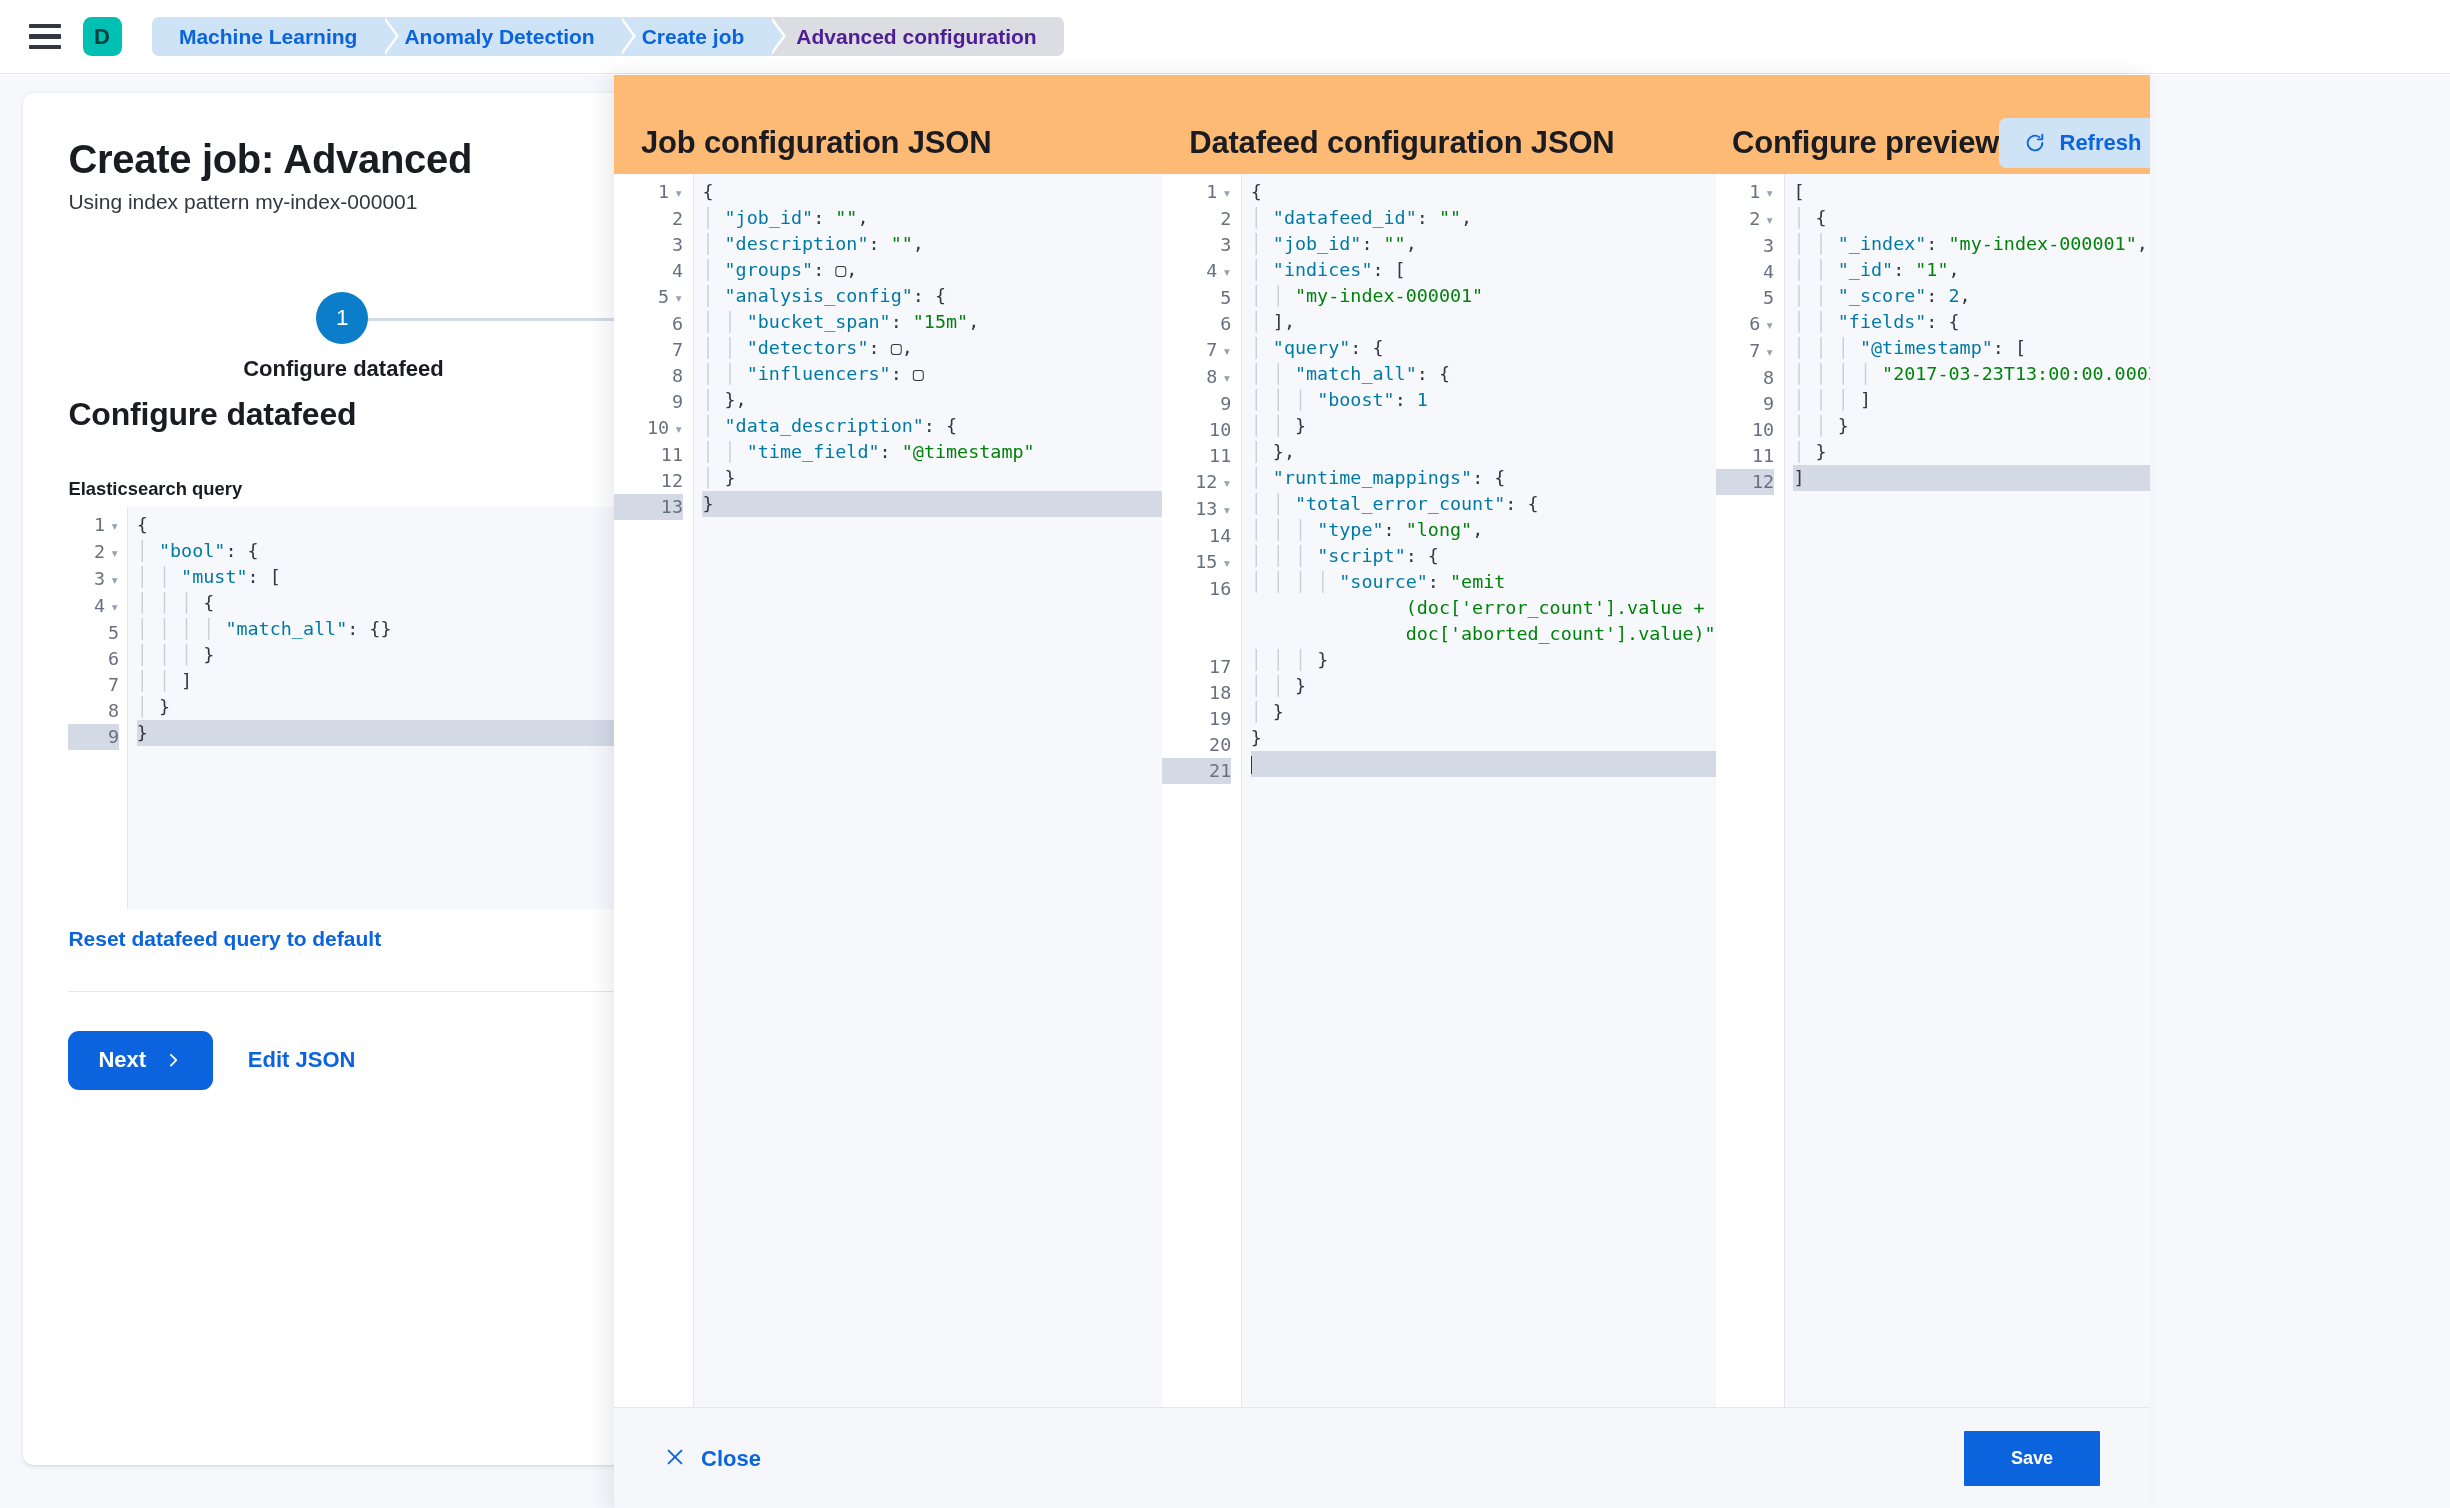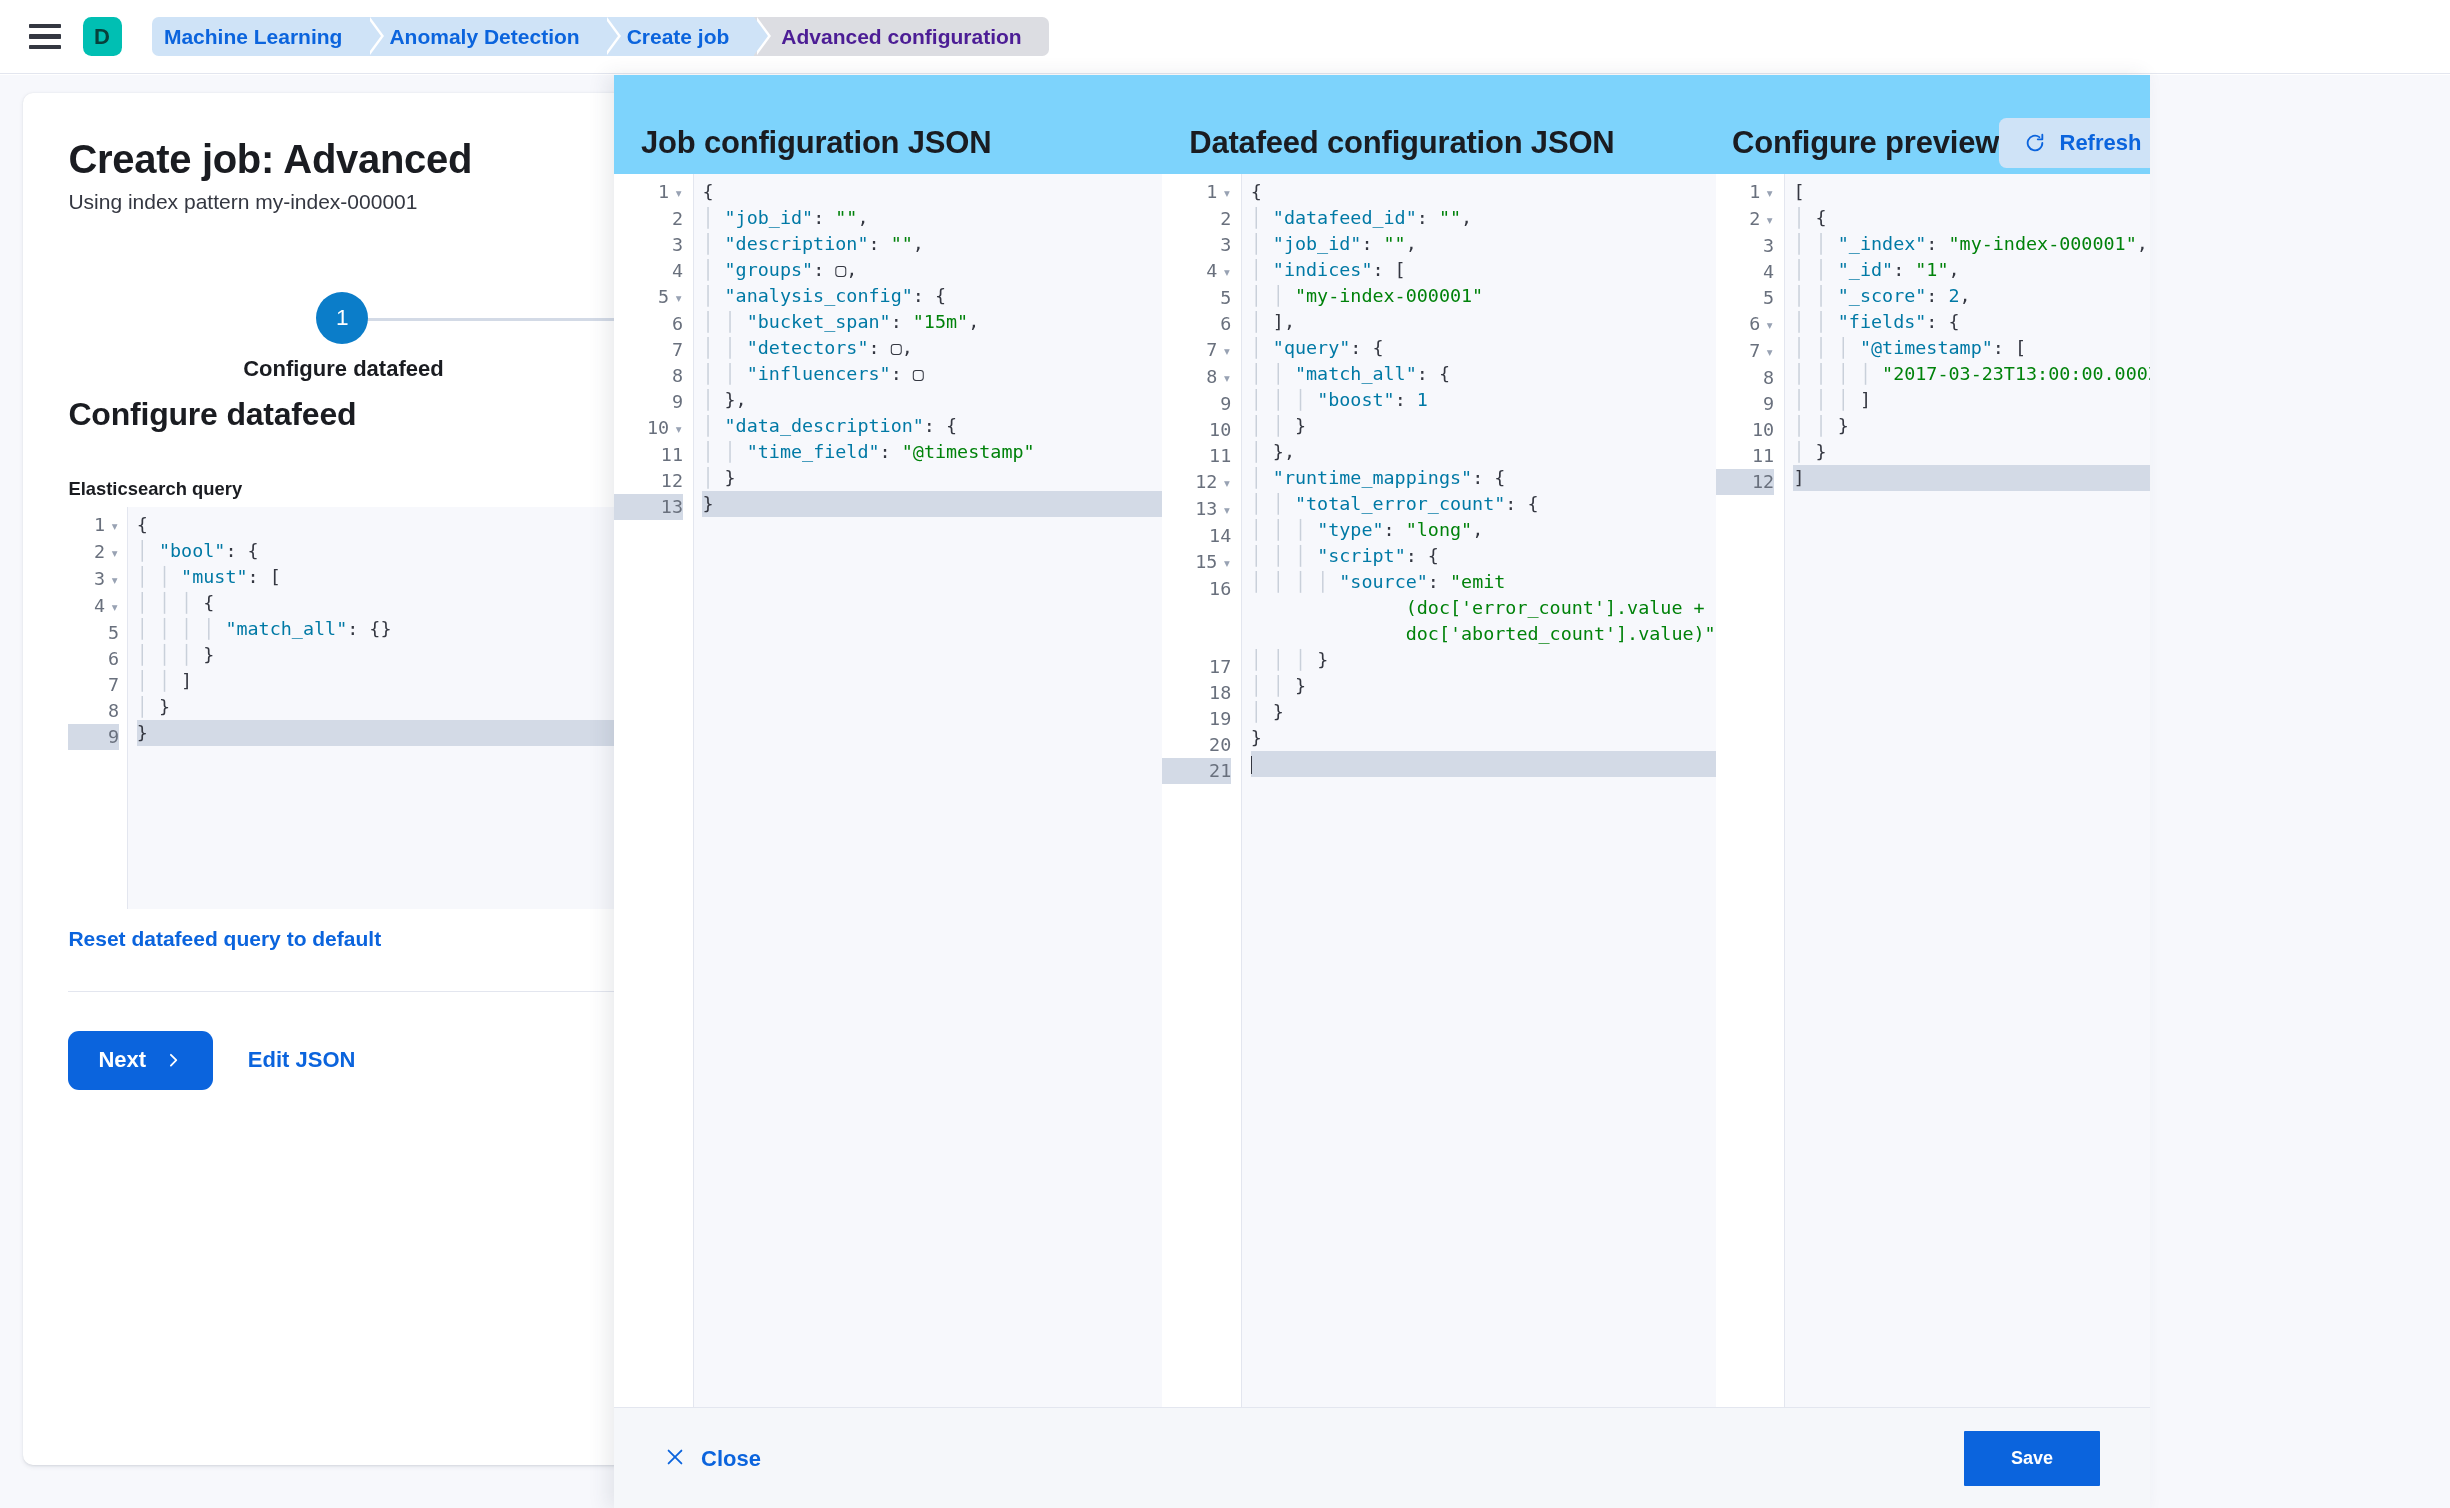--- a/index.html
+++ b/index.html
@@ -23,21 +23,21 @@
     width: 39px; height: 39px; border-radius: 8.4px; background: #00bfb3;
     color: #07403b; font-size: 22px; font-weight: 700;
     display: flex; align-items: center; justify-content: center;
   }
   #breadcrumbs { display: flex; align-items: stretch; height: 39px; margin-left: 8.4px; }
   .crumb {
     position: relative; display: flex; align-items: center;
     font-size: 21px; font-weight: 600; color: #0b64dd;
     background: #cfe3f7; padding: 0 25px 0 22px; white-space: nowrap;
   }
-  .crumb:first-child { border-top-left-radius: 6.7px; border-bottom-left-radius: 6.7px; padding-left: 12px;}
+  .crumb:first-child { border-top-left-radius: 6.7px; border-bottom-left-radius: 6.7px; padding-left: 27px;}
   .crumb::after {
     content: ""; position: absolute; right: -13.4px; top: 0; width: 0; height: 0; z-index: 3;
     border-top: 19px solid transparent; border-bottom: 19px solid transparent;
     border-left: 14.2px solid #cfe3f7;
   }
   .crumb::before {
     content: ""; position: absolute; right: -16.7px; top: 0; width: 0; height: 0; z-index: 2;
     border-top: 19px solid transparent; border-bottom: 19px solid transparent;
     border-left: 14.2px solid #ffffff;
   }
@@ -111,21 +111,21 @@
     font-size: 22px; font-weight: 700; padding: 16.7px 30px; cursor: pointer;
     display: inline-flex; align-items: center; gap: 18.4px;
     font-family: "Liberation Sans", sans-serif;
   }
   .btn-text { color: #0b64dd; font-size: 22px; font-weight: 700; cursor: pointer; background: none; border: none;
     font-family: "Liberation Sans", sans-serif; }
 
   
   #flyout {
     position: absolute; left: 614px; top: 75px; width: 1536px; height: 1434px;
-    background: #7dd3fc;
+    background: #fdba74;
     box-shadow: -7.5px 0 18.4px rgba(50,60,80,.10);
     display: flex; flex-direction: column;
   }
   #flyout-body { flex: 1 1 auto; display: flex; padding: 37px 0 0 0; overflow: hidden; }
   .col { display: flex; flex-direction: column; min-width: 0; padding: 0 0 0 0; }
   .col-head { display: flex; align-items: center; justify-content: space-between;
               padding: 0 27px 0 27px; height: 62px; }
   .col-title { font-size: 31px; font-weight: 700; color: #1a1c21; letter-spacing: -0.2px; white-space: nowrap; }
   .col-body { flex: 1 1 auto; display: flex; }
   .refresh-btn {

